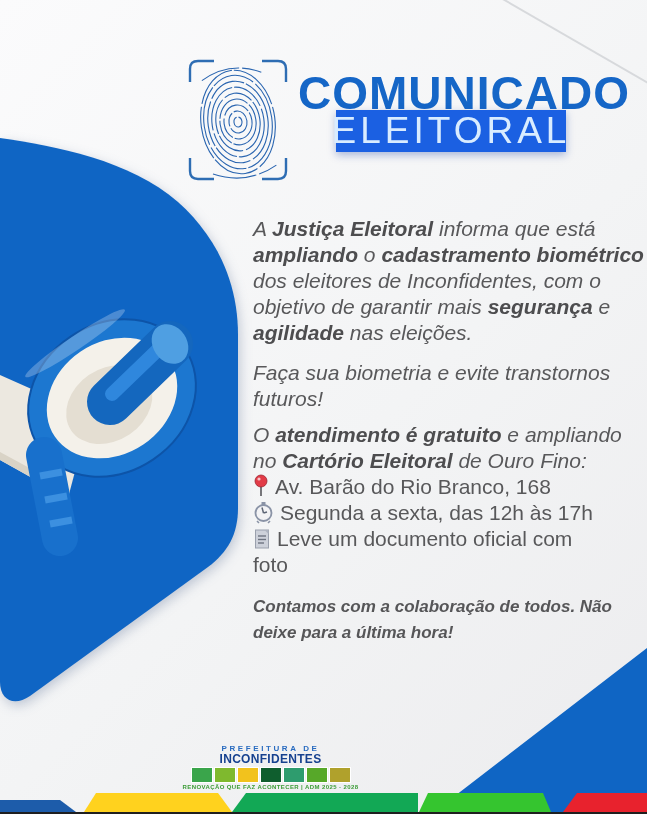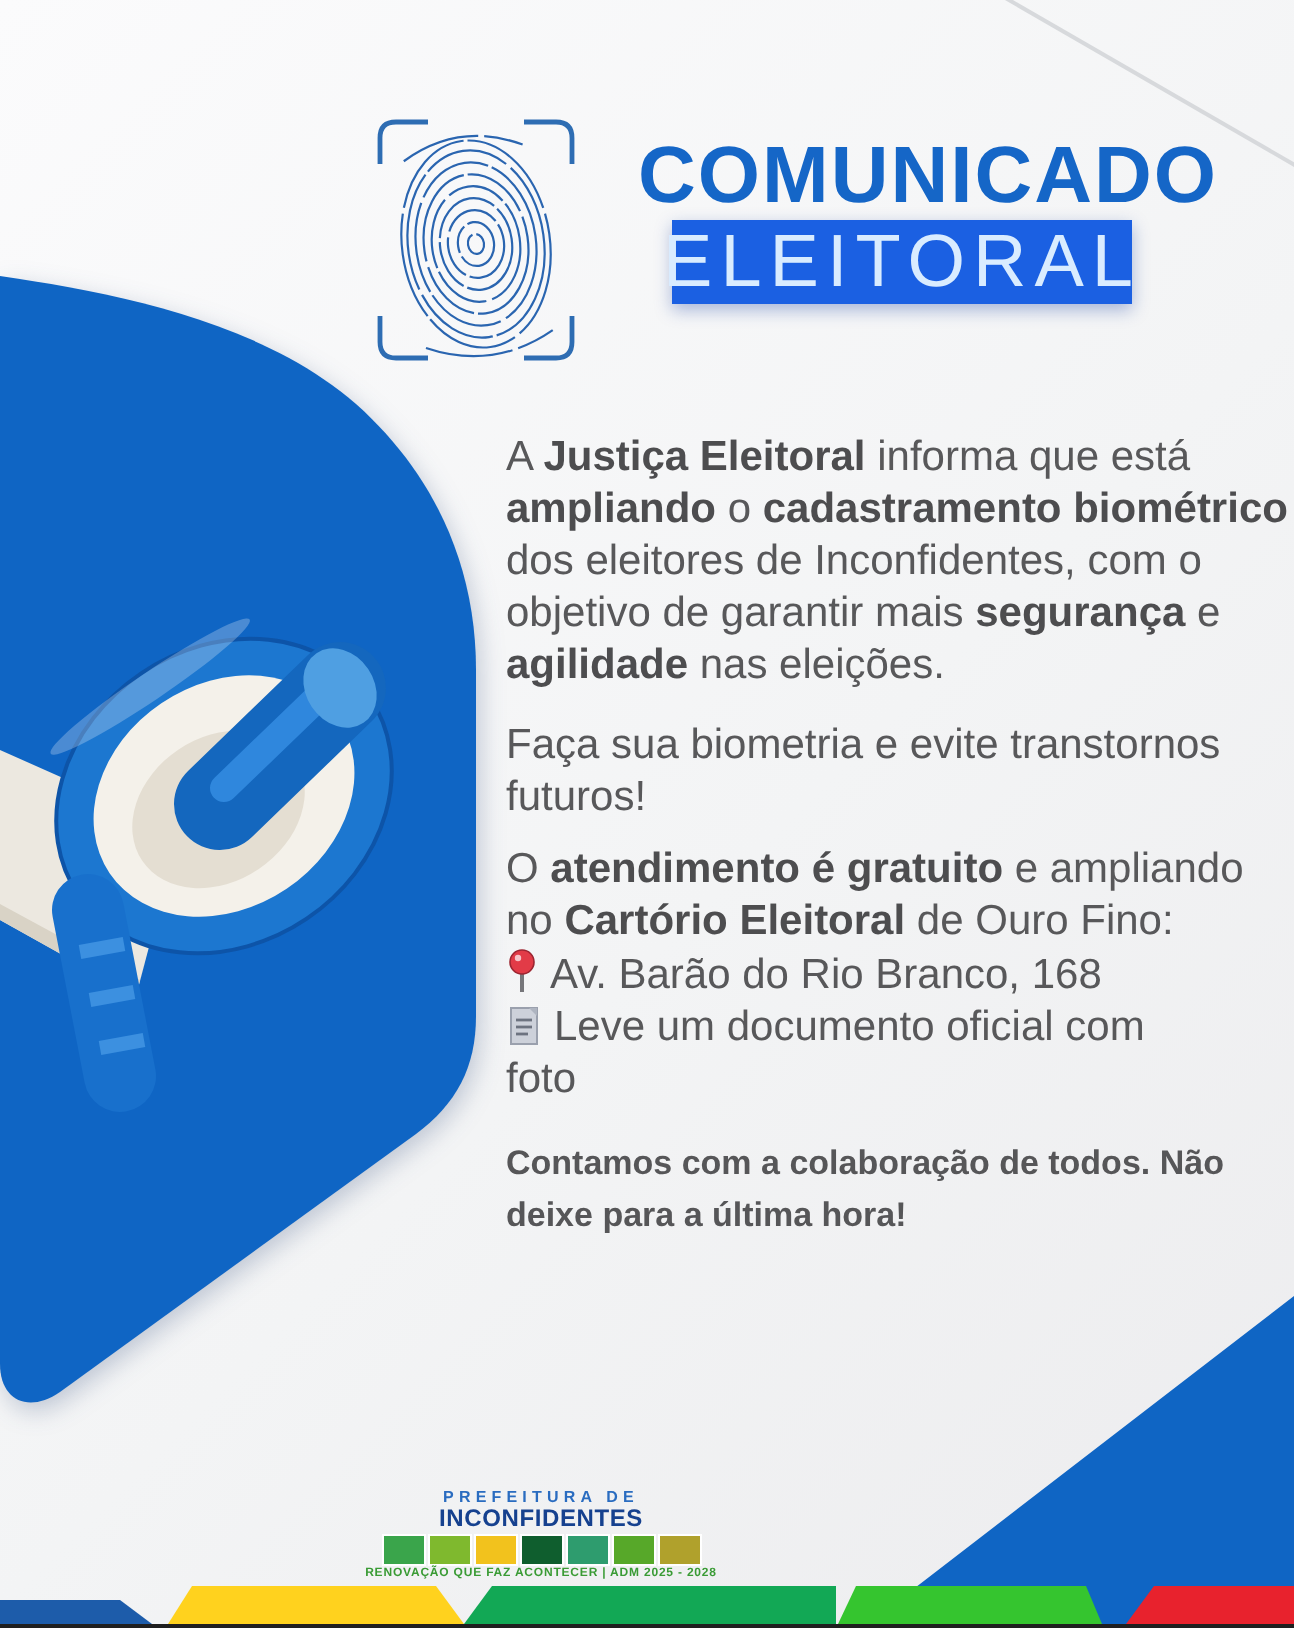--- a/index.html
+++ b/index.html
@@ -8,28 +8,28 @@
          font-family:"Liberation Sans",sans-serif;}
   .bg-line{position:absolute;left:503px;top:-2px;width:200px;height:2px;background:#d7d9dc;
            transform-origin:0 0;transform:rotate(30deg);}
   .blob-svg{position:absolute;left:0;top:130px;filter:drop-shadow(2px 4px 6px rgba(30,60,110,.25));}
   .swoosh-svg{position:absolute;left:330px;top:640px;}
   .bars-svg{position:absolute;left:0;top:790px;}
   
   .fp{position:absolute;left:188px;top:58px;width:100px;height:124px;}
   
   .title{position:absolute;left:290px;top:66px;width:348px;text-align:center;
-         font-size:40px;font-weight:800;letter-spacing:1px;color:#1566c7;margin:0;}
+         font-size:46px;font-weight:800;letter-spacing:1px;color:#1566c7;margin:0;}
   .subtitle{position:absolute;left:336px;top:110px;width:230px;height:42px;background:#1b60e2;
             box-shadow:0 3px 8px rgba(20,60,160,.35);display:flex;align-items:center;justify-content:center;
             font-size:37px;font-weight:300;letter-spacing:4px;color:#d9ecff;}
   
   .content{position:absolute;left:253px;top:216px;width:392px;color:#58585a;
            font-size:21px;line-height:26px;}
-  .content p{margin:0 0 14px 0;}
+  .content p{margin:0 0 14px 0;font-style:italic;}
   .content strong{color:#4d4d4f;}
   .content .cta{margin-bottom:10px;}
   .content .service{margin-bottom:0;}
   ul.details{list-style:none;margin:0;padding:0;width:348px;}
   ul.details li{margin:0;}
   .bullet-icon{display:inline-block;vertical-align:-4px;margin-right:6px;}
   .closing{margin-top:16px !important;font-weight:700;color:#565658;width:375px;font-size:17px;}
   
   .footer-logo{position:absolute;left:0;top:744px;width:541px;display:flex;flex-direction:column;
                align-items:center;}
@@ -107,20 +107,30 @@
 
     <ul class="details">
       <li>
         <svg class="bullet-icon" width="16" height="24" viewBox="0 0 16 24">
           <line x1="8" y1="12" x2="8" y2="22" stroke="#76767a" stroke-width="2"></line>
           <circle cx="8" cy="7" r="6" stroke="#9c2531" stroke-width="0.8" fill="#e23b47"></circle>
           <circle cx="6" cy="5" r="1.6" fill="#ffffff" opacity="0.7"></circle>
         </svg><span>Av. Barão do Rio Branco, 168</span>
       </li>
       <li>
+        <svg class="bullet-icon" width="21" height="23" viewBox="0 0 21 23">
+          <rect x="8.5" y="1" width="4" height="3" fill="#8a93a6"></rect>
+          <line x1="4" y1="20" x2="6" y2="22" stroke="#8a93a6" stroke-width="1.6"></line>
+          <line x1="17" y1="20" x2="15" y2="22" stroke="#8a93a6" stroke-width="1.6"></line>
+          <circle cx="10.5" cy="12" r="8" fill="#f3f3f5" stroke-width="1.8" stroke="#8a93a6"></circle>
+          <line x1="10.5" y1="12" x2="9" y2="6.5" stroke="#5d6575" stroke-width="1.5"></line>
+          <line x1="10.5" y1="12" x2="14" y2="11" stroke="#5d6575" stroke-width="1.5"></line>
+        </svg><span>Segunda a sexta, das 12h às 17h</span>
+      </li>
+      <li>
         <svg class="bullet-icon" width="18" height="22" viewBox="0 0 18 22">
           <rect x="2.5" y="2" width="13" height="18" fill="#cdd1da" stroke="#9aa0ad" stroke-width="1"></rect>
           <polygon points="11.5,2 15.5,2 15.5,6" fill="#aeb4c0"></polygon>
           <line x1="5" y1="8" x2="13" y2="8" stroke="#6d7380" stroke-width="1.4"></line>
           <line x1="5" y1="11.5" x2="13" y2="11.5" stroke="#6d7380" stroke-width="1.4"></line>
           <line x1="5" y1="15" x2="11" y2="15" stroke="#6d7380" stroke-width="1.4"></line>
         </svg><span>Leve um documento oficial com foto</span>
       </li>
     </ul>
 

